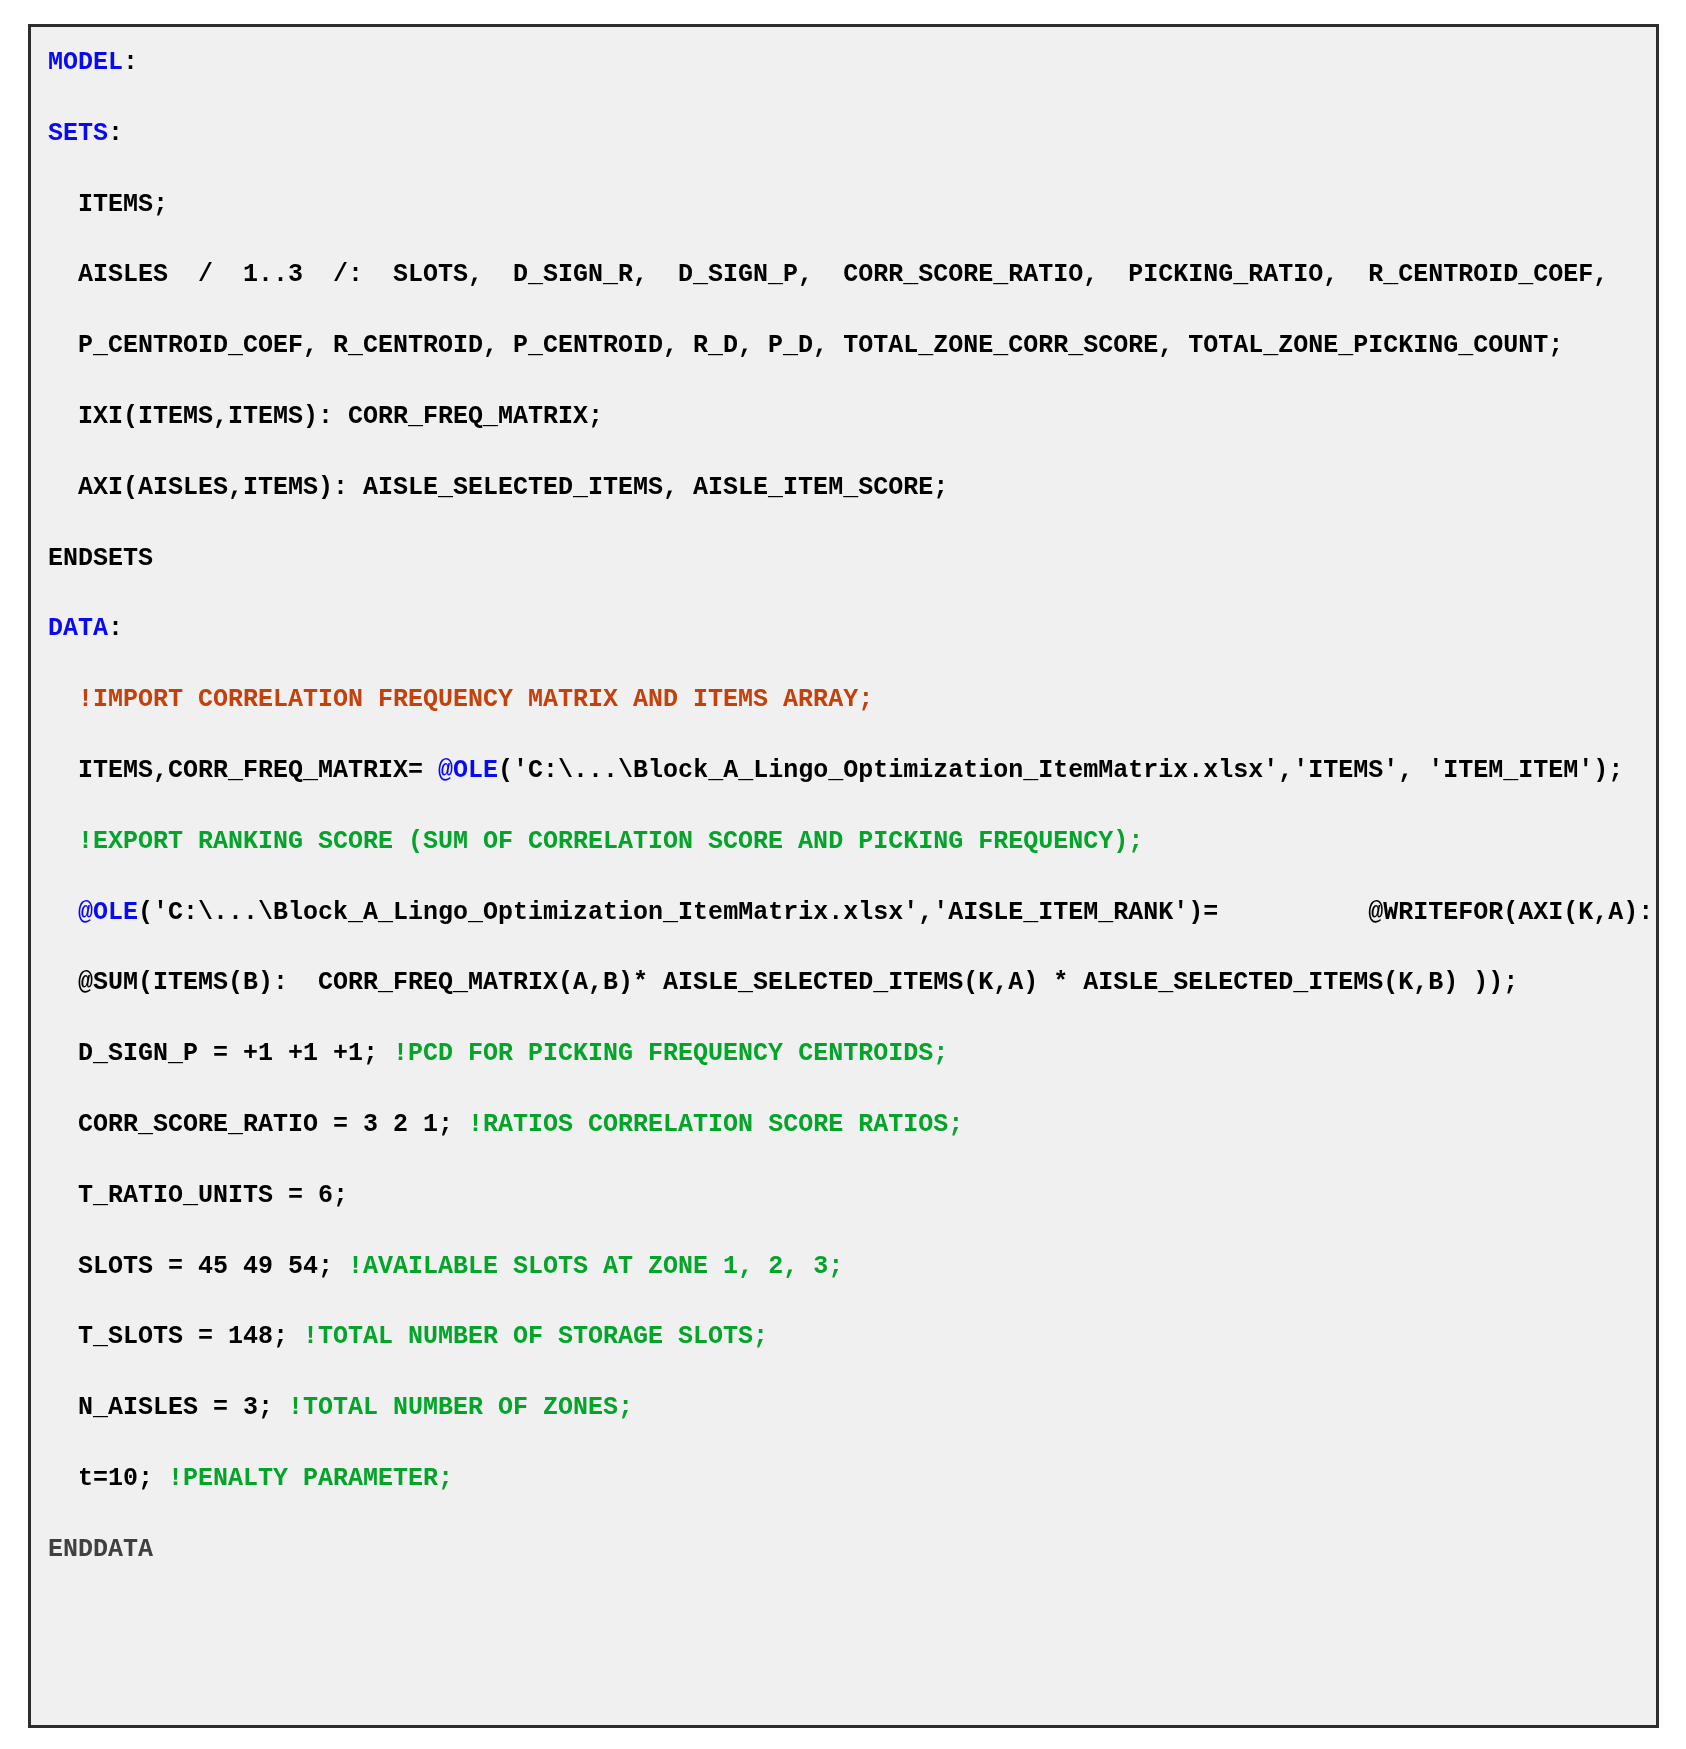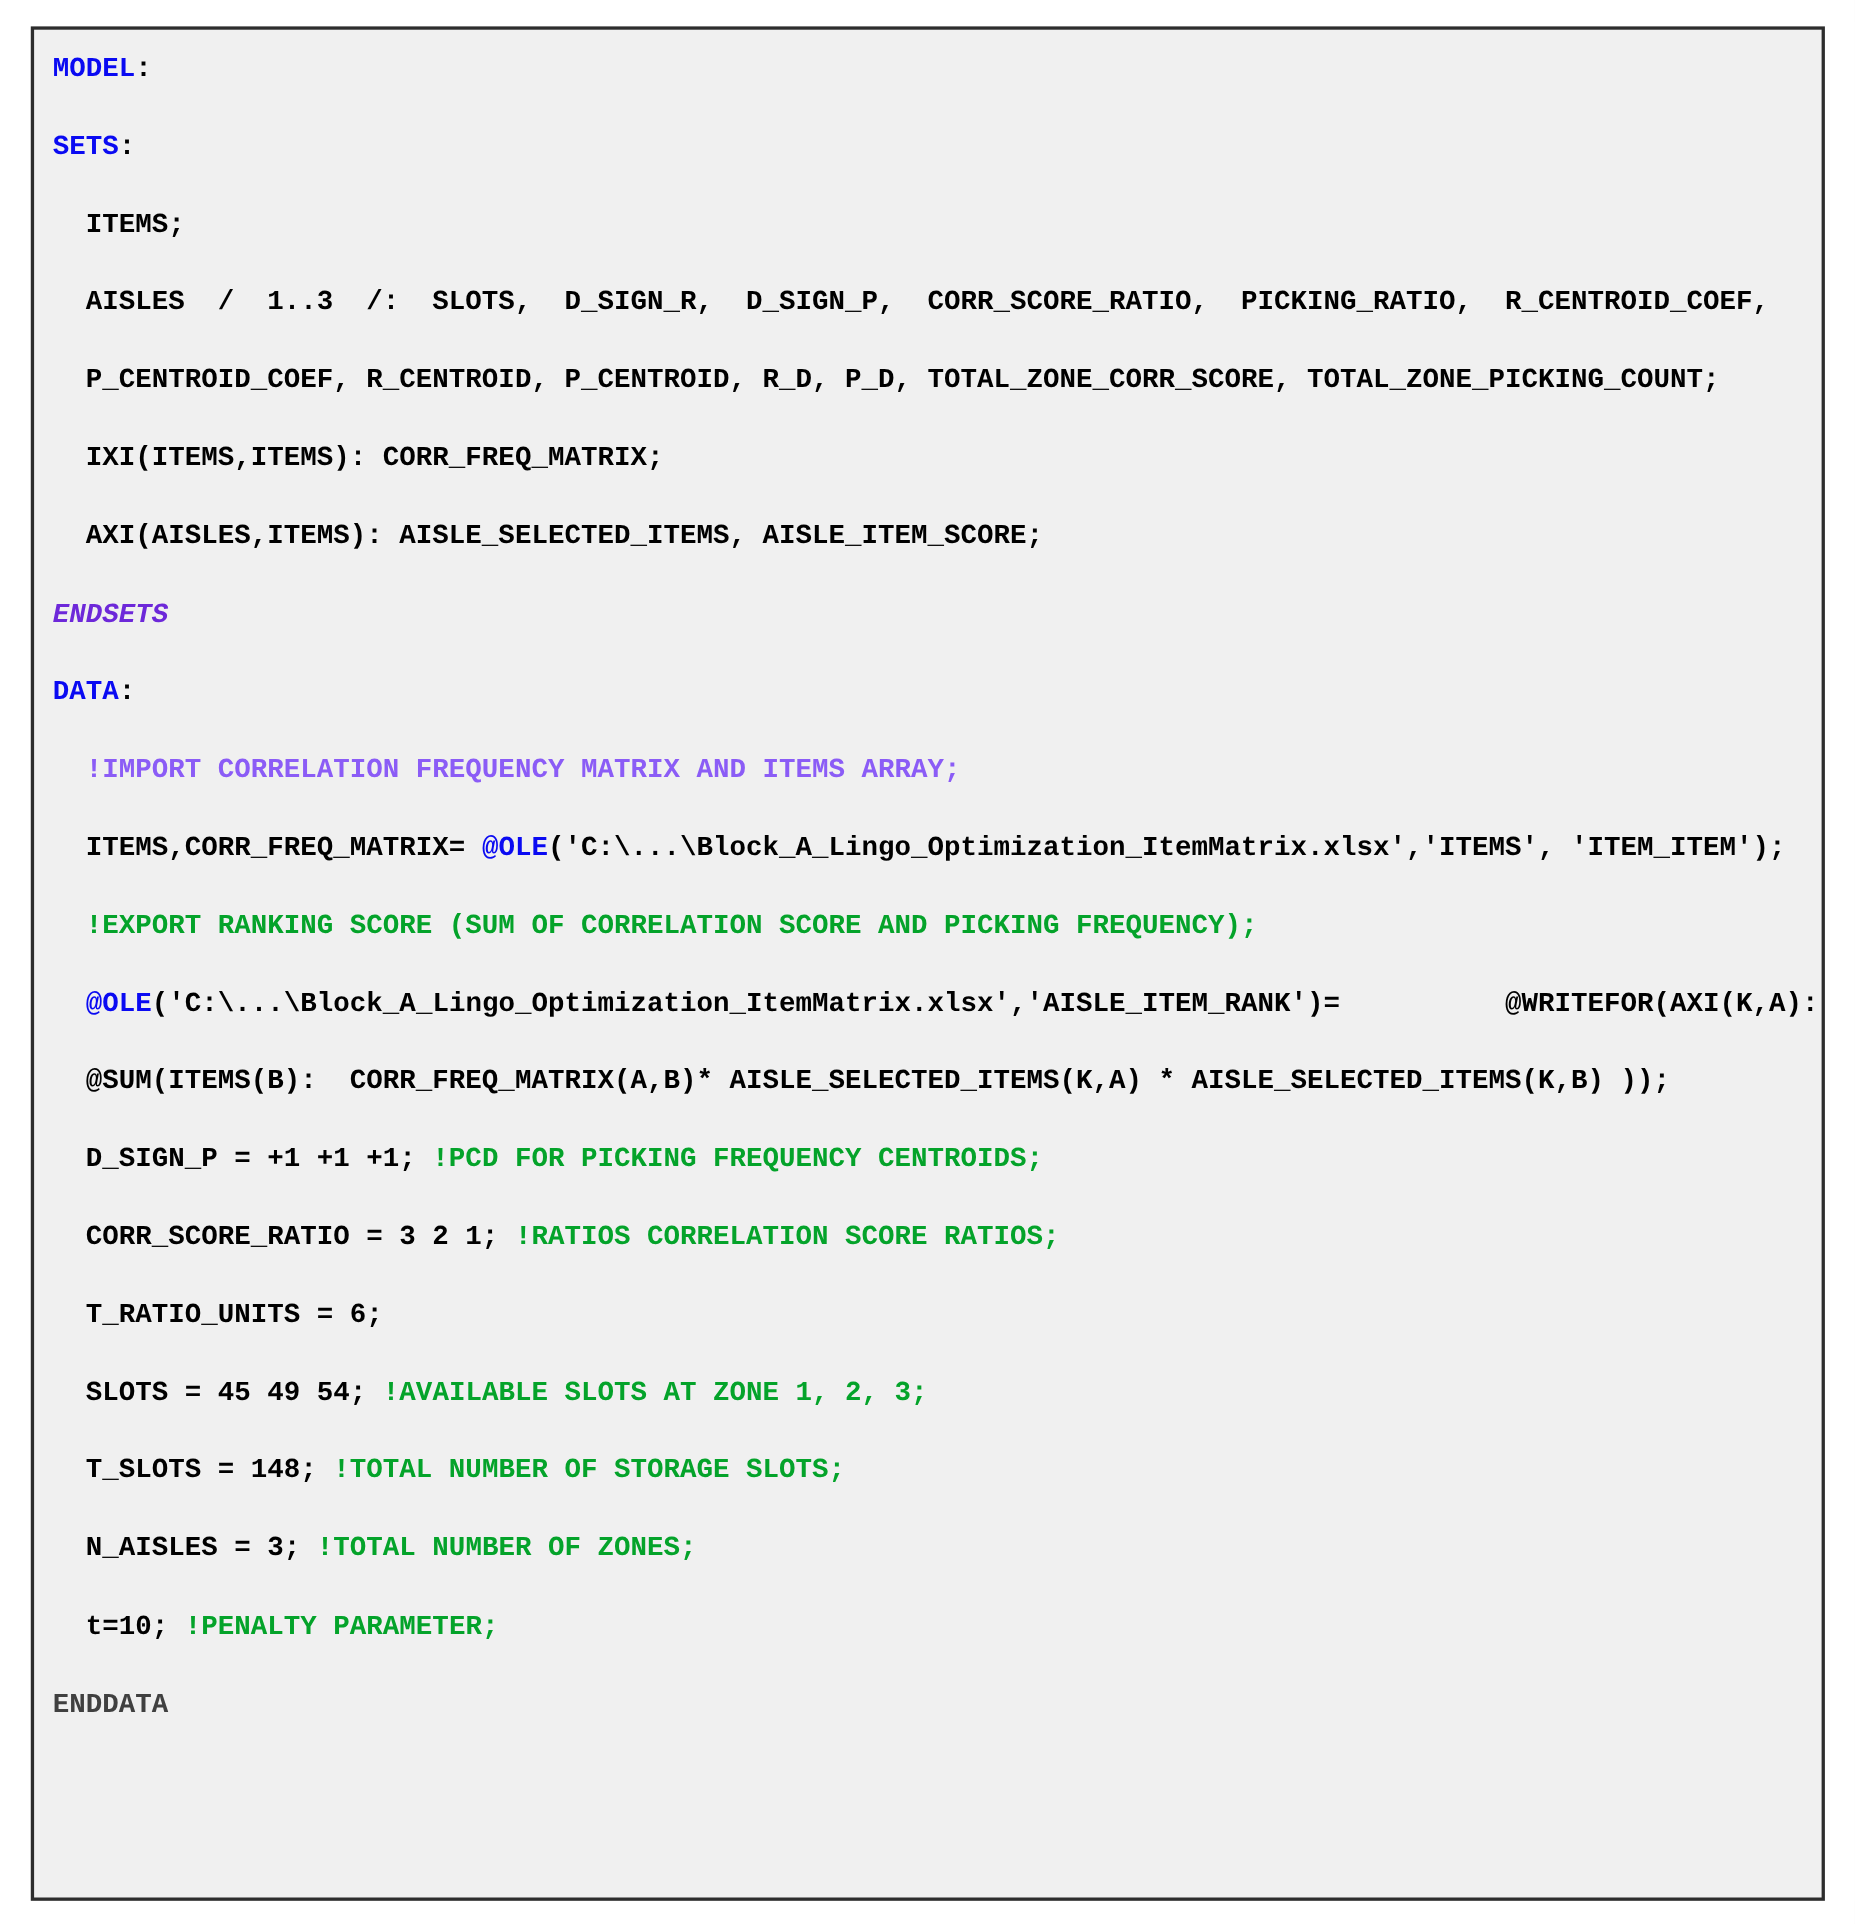--- a/index.html
+++ b/index.html
@@ -45,23 +45,23 @@
 <div class="page">
   <div class="code-panel">
     <div class="code-area" id="code-area">
         <div class="code-line"><span style="color: rgb(10, 10, 242);">MODEL</span><span style="color: rgb(0, 0, 0);">:</span></div>
         <div class="code-line"><span style="color: rgb(10, 10, 242);">SETS</span><span style="color: rgb(0, 0, 0);">:</span></div>
         <div class="code-line"><span style="color: rgb(0, 0, 0);">  ITEMS;</span></div>
         <div class="code-line"><span style="color: rgb(0, 0, 0);">  AISLES  /  1..3  /:  SLOTS,  D_SIGN_R,  D_SIGN_P,  CORR_SCORE_RATIO,  PICKING_RATIO,  R_CENTROID_COEF,</span></div>
         <div class="code-line"><span style="color: rgb(0, 0, 0);">  P_CENTROID_COEF, R_CENTROID, P_CENTROID, R_D, P_D, TOTAL_ZONE_CORR_SCORE, TOTAL_ZONE_PICKING_COUNT;</span></div>
         <div class="code-line"><span style="color: rgb(0, 0, 0);">  IXI(ITEMS,ITEMS): CORR_FREQ_MATRIX;</span></div>
         <div class="code-line"><span style="color: rgb(0, 0, 0);">  AXI(AISLES,ITEMS): AISLE_SELECTED_ITEMS, AISLE_ITEM_SCORE;</span></div>
-        <div class="code-line"><span style="color: #6d28d9; font-style: italic;">ENDSETS</span></div>
+        <div class="code-line"><span style="color: #000000;">ENDSETS</span></div>
         <div class="code-line"><span style="color: rgb(10, 10, 242);">DATA</span><span style="color: rgb(0, 0, 0);">:</span></div>
-        <div class="code-line"><span style="color: #8b5cf6; margin-top: 15px;">  !IMPORT CORRELATION FREQUENCY MATRIX AND ITEMS ARRAY;</span></div>
+        <div class="code-line"><span style="color: #c2410c; margin-top: 15px;">  !IMPORT CORRELATION FREQUENCY MATRIX AND ITEMS ARRAY;</span></div>
         <div class="code-line"><span style="color: rgb(0, 0, 0);">  ITEMS,CORR_FREQ_MATRIX= </span><span style="color: rgb(10, 10, 242);">@OLE</span><span style="color: rgb(0, 0, 0);">('C:\...\Block_A_Lingo_Optimization_ItemMatrix.xlsx','ITEMS', 'ITEM_ITEM');</span></div>
         <div class="code-line"><span style="color: rgb(4, 163, 42);">  !EXPORT RANKING SCORE (SUM OF CORRELATION SCORE AND PICKING FREQUENCY);</span></div>
         <div class="code-line"><span style="color: rgb(0, 0, 0);">  </span><span style="color: rgb(10, 10, 242);">@OLE</span><span style="color: rgb(0, 0, 0);">('C:\...\Block_A_Lingo_Optimization_ItemMatrix.xlsx','AISLE_ITEM_RANK')=          @WRITEFOR(AXI(K,A):</span></div>
         <div class="code-line"><span style="color: rgb(0, 0, 0);">  @SUM(ITEMS(B):  CORR_FREQ_MATRIX(A,B)* AISLE_SELECTED_ITEMS(K,A) * AISLE_SELECTED_ITEMS(K,B) ));</span></div>
         <div class="code-line"><span style="color: rgb(0, 0, 0);">  D_SIGN_P = +1 +1 +1; </span><span style="color: rgb(4, 163, 42);">!PCD FOR PICKING FREQUENCY CENTROIDS;</span></div>
         <div class="code-line"><span style="color: rgb(0, 0, 0);">  CORR_SCORE_RATIO = 3 2 1; </span><span style="color: rgb(4, 163, 42);">!RATIOS CORRELATION SCORE RATIOS;</span></div>
         <div class="code-line"><span style="color: rgb(0, 0, 0);">  T_RATIO_UNITS = 6;</span></div>
         <div class="code-line"><span style="color: rgb(0, 0, 0);">  SLOTS = 45 49 54; </span><span style="color: rgb(4, 163, 42);">!AVAILABLE SLOTS AT ZONE 1, 2, 3;</span></div>
         <div class="code-line"><span style="color: rgb(0, 0, 0);">  T_SLOTS = 148; </span><span style="color: rgb(4, 163, 42);">!TOTAL NUMBER OF STORAGE SLOTS;</span></div>
         <div class="code-line"><span style="color: rgb(0, 0, 0);">  N_AISLES = 3; </span><span style="color: rgb(4, 163, 42);">!TOTAL NUMBER OF ZONES;</span></div>

